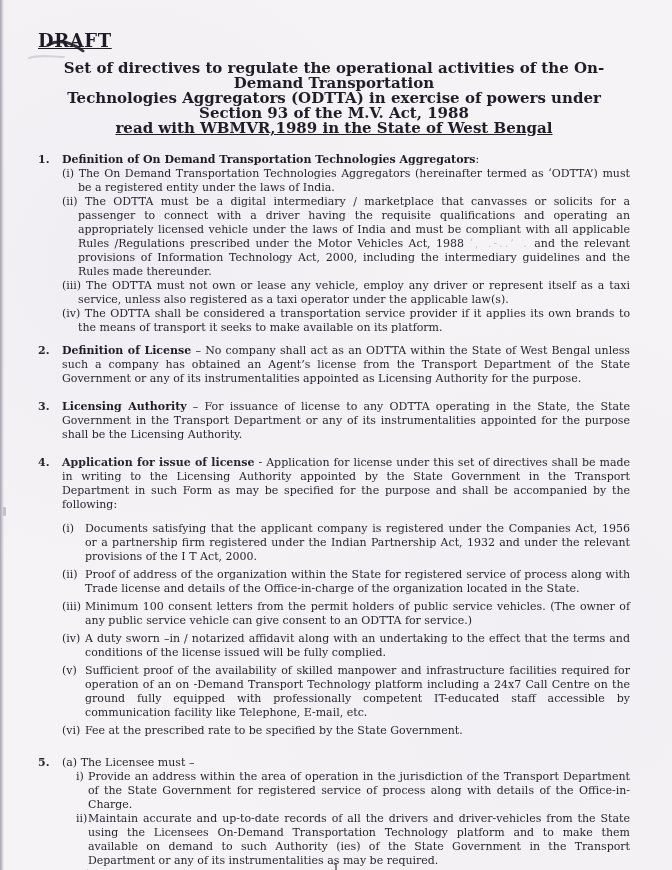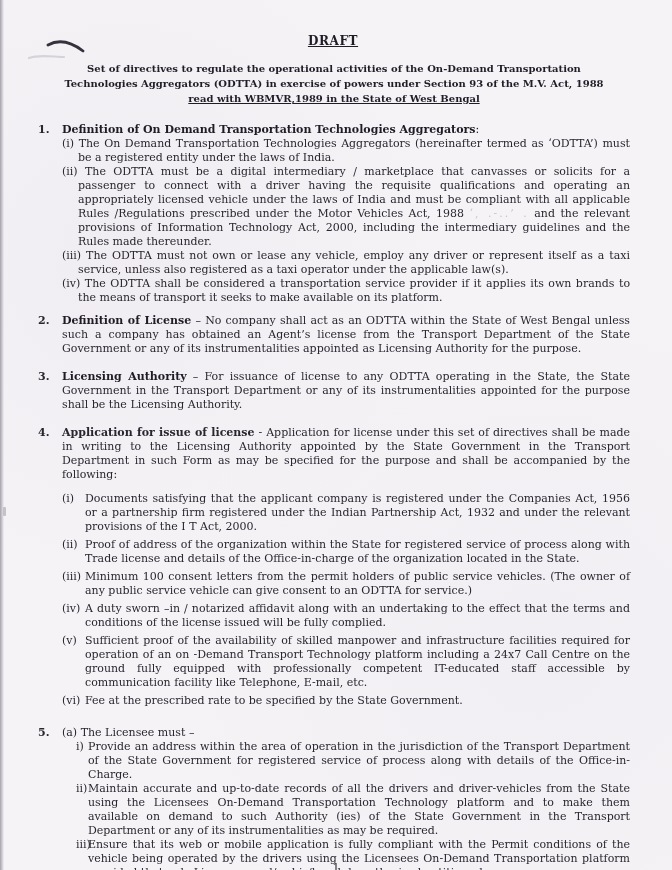--- a/index.html
+++ b/index.html
@@ -27,28 +27,28 @@
   }
   .pen-mark { position:absolute; left:26px; top:36px; }
   .margin-tick {
     position:absolute; left:3px; top:507px; width:3px; height:9px;
     background:#b9b5bf; border-radius:1px; opacity:.8;
   }
 
   .content { position:absolute; left:38px; top:34px; width:592px; }
 
   .draft {
-    text-align:center; font-weight:bold; font-size:12px;
+    text-align:left; font-weight:bold; font-size:18px;
     text-decoration:underline; letter-spacing:.6px;
     margin:0 2px 13px 0; color:#1f1c26;
   }
 
   .title {
     text-align:center; font-weight:bold; color:#201d27;
-    margin:0 6px 17px 6px; font-size:10px; line-height:15px;
+    margin:0 6px 17px 6px; font-size:15px; line-height:15px;
   }
   .title .u { text-decoration:underline; }
 
   .sec { display:grid; grid-template-columns:24px 1fr; }
   .sec .num { font-weight:bold; }
   .sec .h b, .sec .h { color:#1f1c26; }
   .sec .h b { font-weight:bold; }
   .hsuffix { font-weight:normal; }
 
   

